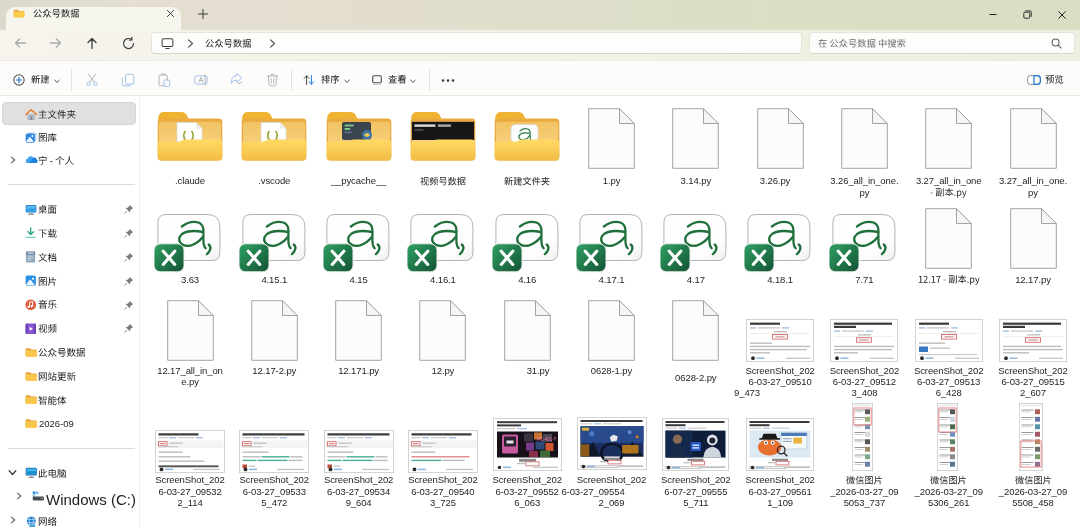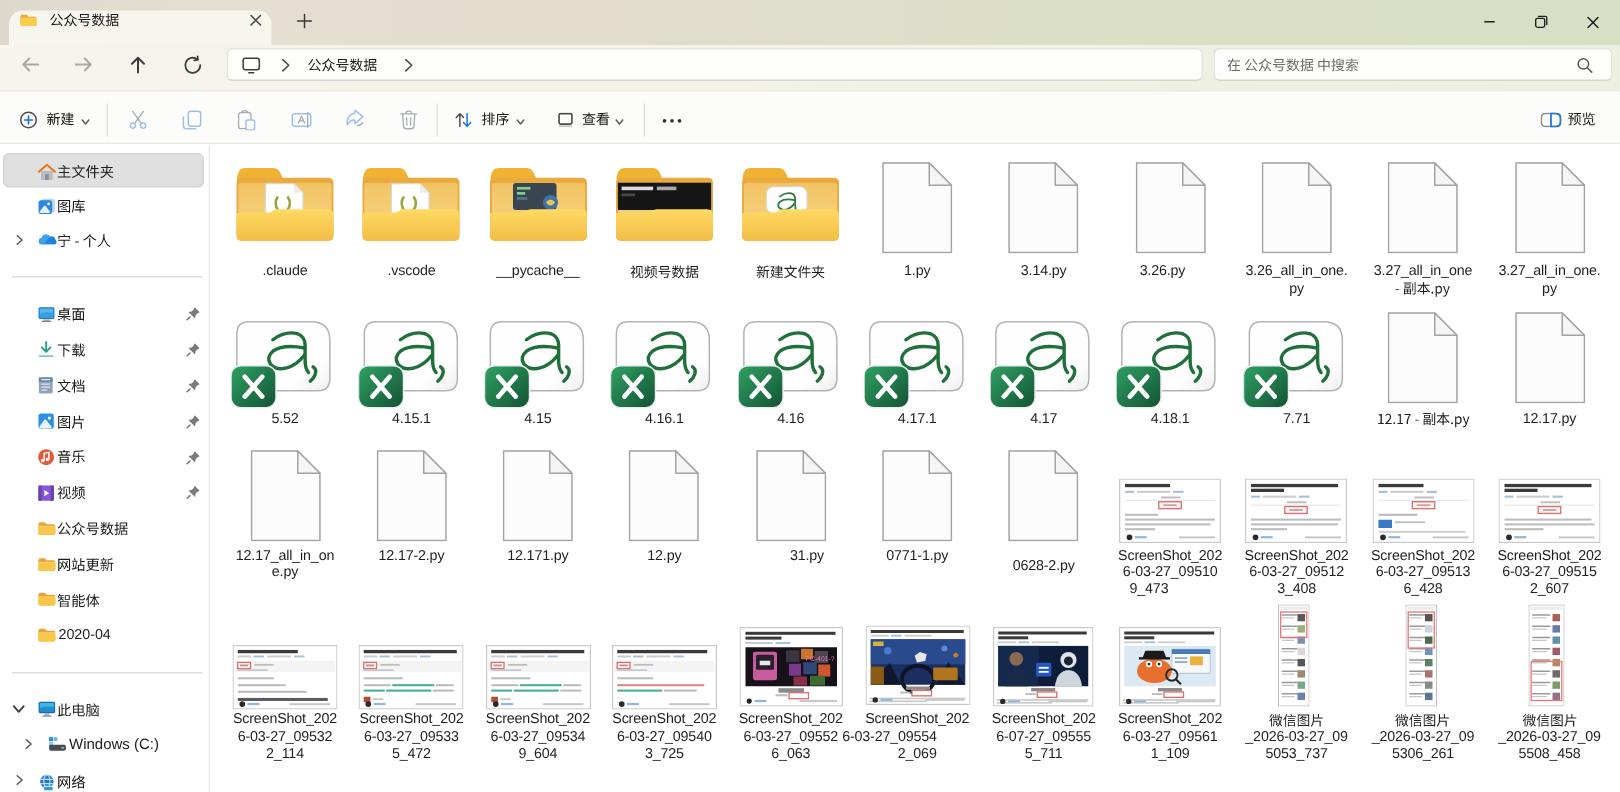--- a/index.html
+++ b/index.html
@@ -274,21 +274,21 @@
 <path d="M0.7 5.8 Q0.7 4.7 1.9 4.7 L12.1 4.7 Q13.3 4.7 13.3 5.9 L13.3 9.6 Q13.3 10.9 12 10.9 L2 10.9 Q0.7 10.9 0.7 9.6 Z" fill="#f8c64a"></path>
   </svg>
 <svg style="position:absolute;left:37.8px;top:394.0px" width="29.5" height="13.3" viewBox="0 -9.97 29.5 13.3">
     <path d="M5.8 -6.6H7.8V-4.5H5.8ZM5.2 -7.2V-3.9H8.5V-7.2ZM2.6 -1.1H7V-0.2H2.6ZM2.6 -1.7V-2.6H7V-1.7ZM1.9 -3.2V0.8H2.6V0.4H7V0.7H7.7V-3.2ZM1.5 -8C1.3 -7.3 0.9 -6.6 0.5 -6.1C0.6 -6 0.9 -5.9 1 -5.7C1.3 -6 1.5 -6.3 1.6 -6.6H2.5V-6.1L2.4 -5.7H0.5V-5.1H2.3C2.1 -4.5 1.6 -3.9 0.4 -3.4C0.5 -3.3 0.8 -3.1 0.8 -2.9C1.8 -3.4 2.4 -3.9 2.7 -4.5C3.2 -4.2 3.9 -3.6 4.2 -3.4L4.7 -3.9C4.4 -4.1 3.3 -4.8 3 -5L3 -5.1H4.8V-5.7H3.1L3.1 -6.1V-6.6H4.5V-7.2H1.9C2 -7.4 2.1 -7.6 2.2 -7.9Z M13.1 -4V-3.2H11.1V-4ZM10.4 -4.6V0.8H11.1V-1.2H13.1V-0.1C13.1 0 13.1 0.1 13 0.1C12.8 0.1 12.4 0.1 12 0.1C12.1 0.3 12.2 0.5 12.2 0.7C12.8 0.7 13.2 0.7 13.5 0.6C13.8 0.5 13.8 0.3 13.8 -0.1V-4.6ZM11.1 -2.6H13.1V-1.7H11.1ZM17.7 -7.3C17.1 -7 16.3 -6.6 15.4 -6.4V-8H14.7V-4.8C14.7 -4 15 -3.8 15.9 -3.8C16.1 -3.8 17.3 -3.8 17.5 -3.8C18.3 -3.8 18.5 -4.1 18.6 -5.3C18.4 -5.3 18.1 -5.4 17.9 -5.6C17.9 -4.6 17.8 -4.5 17.5 -4.5C17.2 -4.5 16.1 -4.5 15.9 -4.5C15.5 -4.5 15.4 -4.5 15.4 -4.8V-5.8C16.4 -6.1 17.4 -6.4 18.1 -6.7ZM17.8 -3C17.2 -2.7 16.3 -2.3 15.4 -2V-3.5H14.7V-0.3C14.7 0.5 15 0.7 15.9 0.7C16.1 0.7 17.4 0.7 17.6 0.7C18.4 0.7 18.6 0.3 18.6 -0.9C18.5 -1 18.2 -1.1 18 -1.2C18 -0.1 17.9 0 17.5 0C17.2 0 16.2 0 16 0C15.5 0 15.4 0 15.4 -0.3V-1.4C16.4 -1.7 17.5 -2.1 18.2 -2.5ZM10.3 -5.3C10.5 -5.3 10.8 -5.4 13.4 -5.6C13.5 -5.4 13.6 -5.2 13.7 -5.1L14.3 -5.3C14.1 -5.9 13.5 -6.8 13 -7.4L12.5 -7.2C12.7 -6.9 12.9 -6.5 13.1 -6.1L11.1 -6C11.5 -6.5 11.9 -7.1 12.2 -7.8L11.5 -8C11.2 -7.3 10.7 -6.5 10.5 -6.3C10.3 -6.1 10.2 -6 10.1 -5.9C10.1 -5.7 10.3 -5.4 10.3 -5.3Z M21.4 -7.9C20.9 -6.5 20.1 -5.1 19.3 -4.2C19.4 -4 19.6 -3.6 19.7 -3.4C20 -3.8 20.3 -4.1 20.5 -4.6V0.7H21.2V-5.7C21.5 -6.4 21.8 -7.1 22 -7.8ZM23 -1.7V-1H24.5V0.7H25.2V-1H26.7V-1.7H25.2V-4.9C25.8 -3.3 26.7 -1.7 27.7 -0.8C27.8 -1 28.1 -1.2 28.2 -1.4C27.2 -2.2 26.2 -3.8 25.7 -5.4H28.1V-6.1H25.2V-8H24.5V-6.1H21.8V-5.4H24.1C23.5 -3.8 22.5 -2.1 21.5 -1.3C21.6 -1.2 21.9 -0.9 22 -0.8C23 -1.7 23.9 -3.2 24.5 -4.9V-1.7Z" fill="#1d1d1d"></path>
   </svg>
 <svg class="abs" style="left:25px;top:418.3px" width="12.5" height="10.7" viewBox="0 0 14 12">
 <path d="M0.7 2.6 Q0.7 1.3 2 1.3 L5 1.3 Q5.8 1.3 6.3 2 L7 2.9 L12 2.9 Q13.3 2.9 13.3 4.2 L13.3 9.6 Q13.3 10.9 12 10.9 L2 10.9 Q0.7 10.9 0.7 9.6 Z" fill="#e9a23b"></path>
 <path d="M0.7 5 Q0.7 3.9 1.9 3.9 L12.1 3.9 Q13.3 3.9 13.3 5.1 L13.3 9.6 Q13.3 10.9 12 10.9 L2 10.9 Q0.7 10.9 0.7 9.6 Z" fill="#ffd35e"></path>
 <path d="M0.7 5.8 Q0.7 4.7 1.9 4.7 L12.1 4.7 Q13.3 4.7 13.3 5.9 L13.3 9.6 Q13.3 10.9 12 10.9 L2 10.9 Q0.7 10.9 0.7 9.6 Z" fill="#f8c64a"></path>
   </svg>
-<div class="abs" style="left:39px;top:418.1px;font-size:9.5px;color:#1d1d1d">2020-04</div>
+<div class="abs" style="left:39px;top:418.1px;font-size:9.5px;color:#1d1d1d">2026-09</div>
 <div class="abs" style="left:8px;top:447.5px;width:127px;height:1px;background:#dcdcda"></div>
 <svg class="abs" style="left:8px;top:468.8px" width="9" height="7" viewBox="0 0 10 8">
     <path d="M1.2 2 L5 6.3 L8.8 2" stroke="#3a3a3a" stroke-width="1.4" fill="none" stroke-linecap="round" stroke-linejoin="round"></path>
   </svg>
 <svg class="abs" style="left:24.5px;top:467.0px" width="12.5" height="11.6" viewBox="0 0 14 13">
 <rect x="0.8" y="0.9" width="12.4" height="8.6" rx="1.2" fill="#1467b8"></rect>
 <rect x="1.7" y="1.8" width="10.6" height="6.8" rx="0.5" fill="#3fb6e8"></rect>
 <path d="M1.7 5.6 Q7 3.8 12.3 4.9 L12.3 8.6 L1.7 8.6Z" fill="#1f8ecf"></path>
 <rect x="5.4" y="9.5" width="3.2" height="1.6" fill="#a9aeb5"></rect>
 <rect x="3.6" y="11.1" width="6.8" height="1.1" rx="0.5" fill="#878d95"></rect>
@@ -299,21 +299,21 @@
 <svg class="abs" style="left:16px;top:492.2px" width="6" height="8" viewBox="0 0 8 10">
     <path d="M2 1.2 L6.3 5 L2 8.8" stroke="#5a5a5a" stroke-width="1.4" fill="none" stroke-linecap="round" stroke-linejoin="round"></path>
   </svg>
 <svg class="abs" style="left:31.6px;top:491.4px" width="12.5" height="10.7" viewBox="0 0 14 12">
 <rect x="0.8" y="0.5" width="2.9" height="2.9" fill="#2390e8"></rect>
     <rect x="4.1" y="0.5" width="2.9" height="2.9" fill="#2390e8" fill-opacity="0.65"></rect>
 <rect x="0.8" y="3.8" width="2.9" height="2.9" fill="#2390e8" fill-opacity="0.5"></rect>
 <path d="M1.5 6.2 L12.2 6.2 Q13.4 6.2 13.4 7.6 L13.4 9.2 Q13.4 10.7 11.9 10.7 L2.3 10.7 Q0.8 10.7 0.8 9.2 L0.8 7.4 Q0.8 6.2 1.5 6.2Z" fill="#474d54"></path>
 <rect x="9.8" y="8" width="2.4" height="1" rx="0.5" fill="#c8cdd2"></rect>
   </svg>
-<div class="abs" style="left:46px;top:491.2px;font-size:10px;color:#1d1d1d">Windows (C:)</div>
+<div class="abs" style="left:46px;top:491.2px;font-size:15px;color:#1d1d1d">Windows (C:)</div>
 <svg class="abs" style="left:10px;top:516.3px" width="6" height="8" viewBox="0 0 8 10">
     <path d="M2 1.2 L6.3 5 L2 8.8" stroke="#5a5a5a" stroke-width="1.4" fill="none" stroke-linecap="round" stroke-linejoin="round"></path>
   </svg>
 <svg class="abs" style="left:25px;top:515.5px" width="12.5" height="11.6" viewBox="0 0 14 13">
 <circle cx="7" cy="5.6" r="5" fill="#1c79d4"></circle>
 <ellipse cx="7" cy="5.6" rx="2.3" ry="5" fill="none" stroke="#bcdcf8" stroke-width="0.9"></ellipse>
 <path d="M2.2 4 L11.8 4 M2.2 7.2 L11.8 7.2" stroke="#bcdcf8" stroke-width="0.9" fill="none"></path>
 <rect x="4.6" y="9.2" width="7" height="3.4" rx="0.7" fill="#2f9ade" stroke="#fff" stroke-width="0.7"></rect>
   </svg>
 <svg style="position:absolute;left:37.8px;top:515.1px" width="20.0" height="13.3" viewBox="0 -9.97 20.0 13.3">
@@ -457,21 +457,21 @@
 <svg class="abs" style="left:154.3px;top:214px" width="72" height="59" viewBox="0 0 72 59">
     <g transform="translate(3.4,0)">
       <use href="#excel"></use>
       <g transform="translate(17.5,5.5)">
         <use href="#aglyph"></use>
       </g>
     </g>
     <rect x="0" y="29.8" width="30" height="28" rx="6.5" fill="url(#xbadge)" stroke="#ececec" stroke-width="1"></rect>
     <path d="M9.2 37.2 L20.8 50.4 M20.8 37.2 L9.2 50.4" stroke="#fff" stroke-width="3.1" stroke-linecap="round"></path>
   </svg>
-<div class="lbl" style="left:130.0px;top:273.9px;width:120px">5.52</div>
+<div class="lbl" style="left:130.0px;top:273.9px;width:120px">3.63</div>
 <svg class="abs" style="left:238.6px;top:214px" width="72" height="59" viewBox="0 0 72 59">
     <g transform="translate(3.4,0)">
       <use href="#excel"></use>
       <g transform="translate(17.5,5.5)">
         <use href="#aglyph"></use>
       </g>
     </g>
     <rect x="0" y="29.8" width="30" height="28" rx="6.5" fill="url(#xbadge)" stroke="#ececec" stroke-width="1"></rect>
     <path d="M9.2 37.2 L20.8 50.4 M20.8 37.2 L9.2 50.4" stroke="#fff" stroke-width="3.1" stroke-linecap="round"></path>
   </svg>
@@ -580,28 +580,28 @@
     <use href="#pyfile"></use>
   </svg>
 <div class="lbl" style="left:382.9px;top:364.5px;width:120px">12.py</div>
 <svg class="abs" style="left:503.7px;top:300px" width="47" height="61" viewBox="0 0 47 61">
     <use href="#pyfile"></use>
   </svg>
 <div class="lbl" style="left:478px;top:364.5px;width:120px">31.py</div>
 <svg class="abs" style="left:588.0px;top:300px" width="47" height="61" viewBox="0 0 47 61">
     <use href="#pyfile"></use>
   </svg>
-<div class="lbl" style="left:551.5px;top:364.5px;width:120px">0771-1.py</div>
+<div class="lbl" style="left:551.5px;top:364.5px;width:120px">0628-1.py</div>
 <svg class="abs" style="left:672.3px;top:300px" width="47" height="61" viewBox="0 0 47 61">
     <use href="#pyfile"></use>
   </svg>
 <div class="lbl" style="left:635.8px;top:372px;width:120px">0628-2.py</div>
 <div class="lbl" style="left:720.1px;top:364.5px;width:120px">ScreenShot_202</div>
 <div class="lbl" style="left:720.1px;top:375.7px;width:120px">6-03-27_09510</div>
-<div class="lbl" style="left:706px;top:386.9px;width:120px">9_473</div>
+<div class="lbl" style="left:687px;top:386.9px;width:120px">9_473</div>
 <div class="lbl" style="left:804.4px;top:364.5px;width:120px">ScreenShot_202</div>
 <div class="lbl" style="left:804.4px;top:375.7px;width:120px">6-03-27_09512</div>
 <div class="lbl" style="left:804.4px;top:386.9px;width:120px">3_408</div>
 <div class="lbl" style="left:888.7px;top:364.5px;width:120px">ScreenShot_202</div>
 <div class="lbl" style="left:888.7px;top:375.7px;width:120px">6-03-27_09513</div>
 <div class="lbl" style="left:888.7px;top:386.9px;width:120px">6_428</div>
 <div class="lbl" style="left:973.0px;top:364.5px;width:120px">ScreenShot_202</div>
 <div class="lbl" style="left:973.0px;top:375.7px;width:120px">6-03-27_09515</div>
 <div class="lbl" style="left:973.0px;top:386.9px;width:120px">2_607</div>
 <svg class="abs" style="left:746.1px;top:318.5px" width="68" height="43" viewBox="0 0 68 43">

